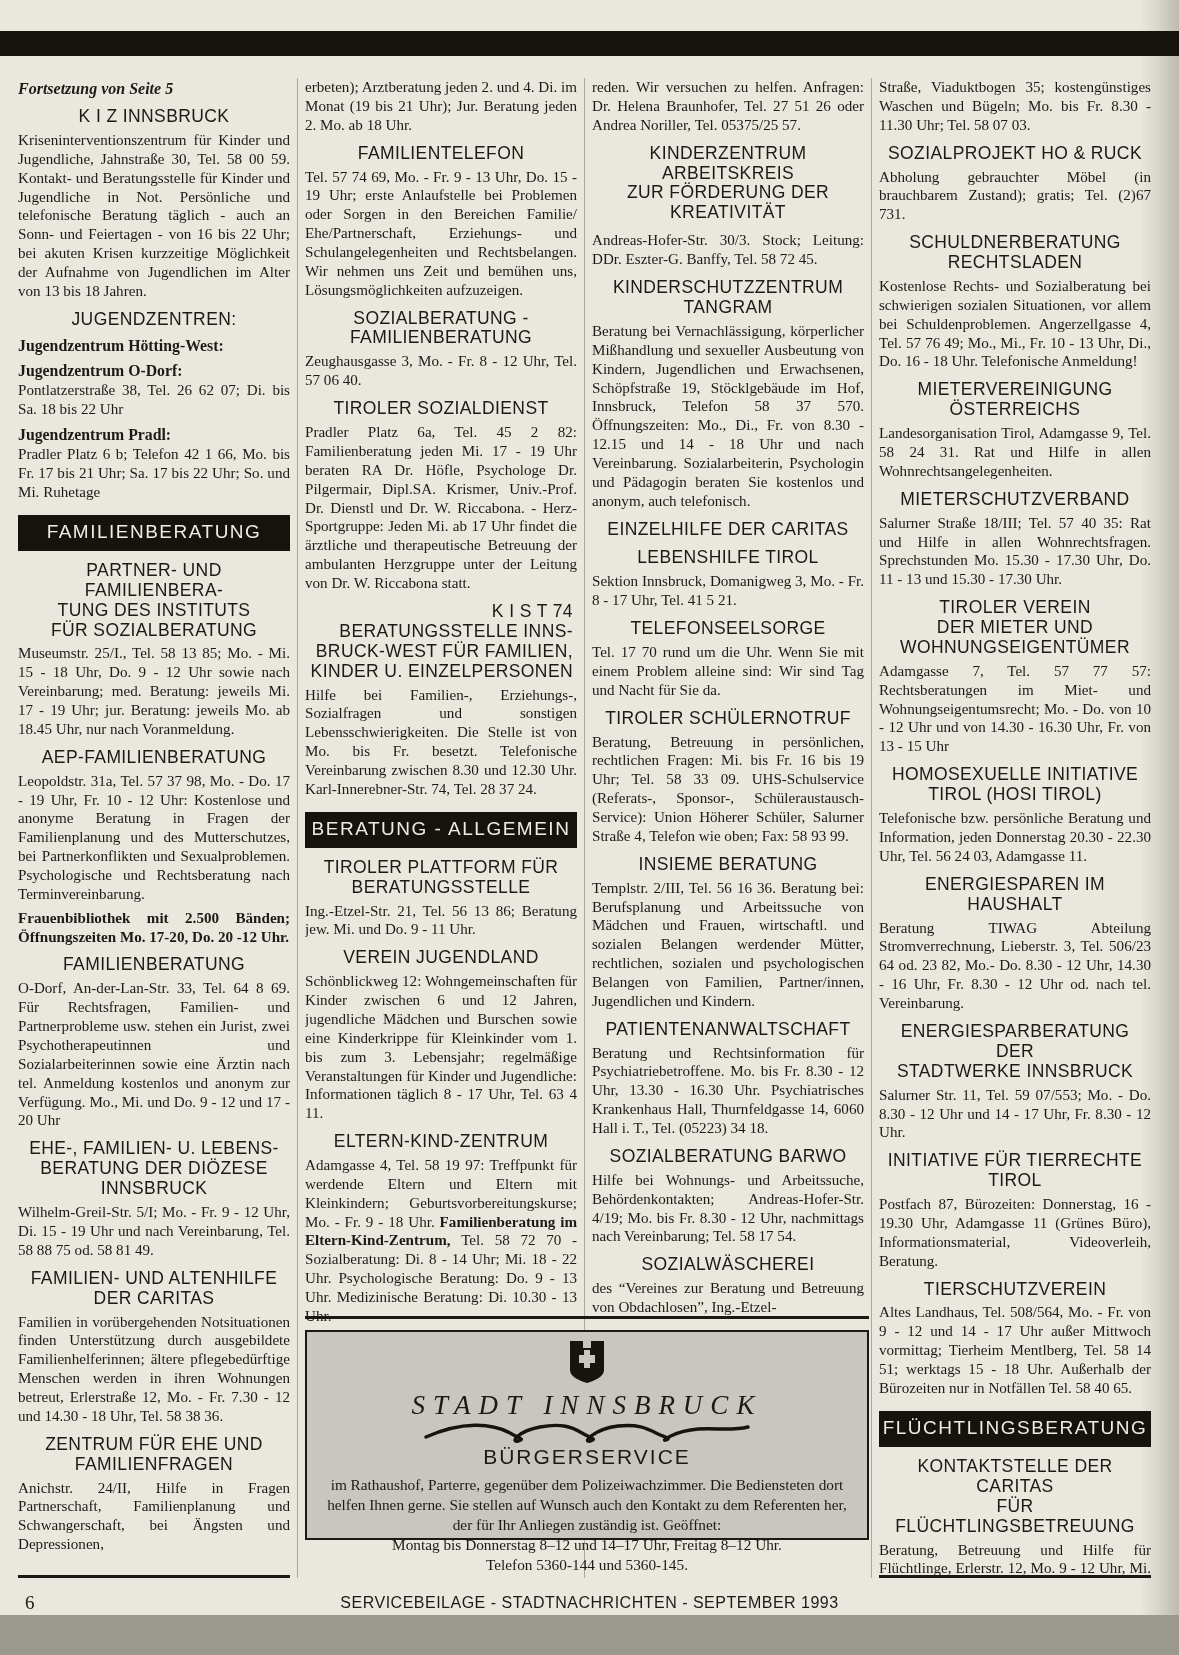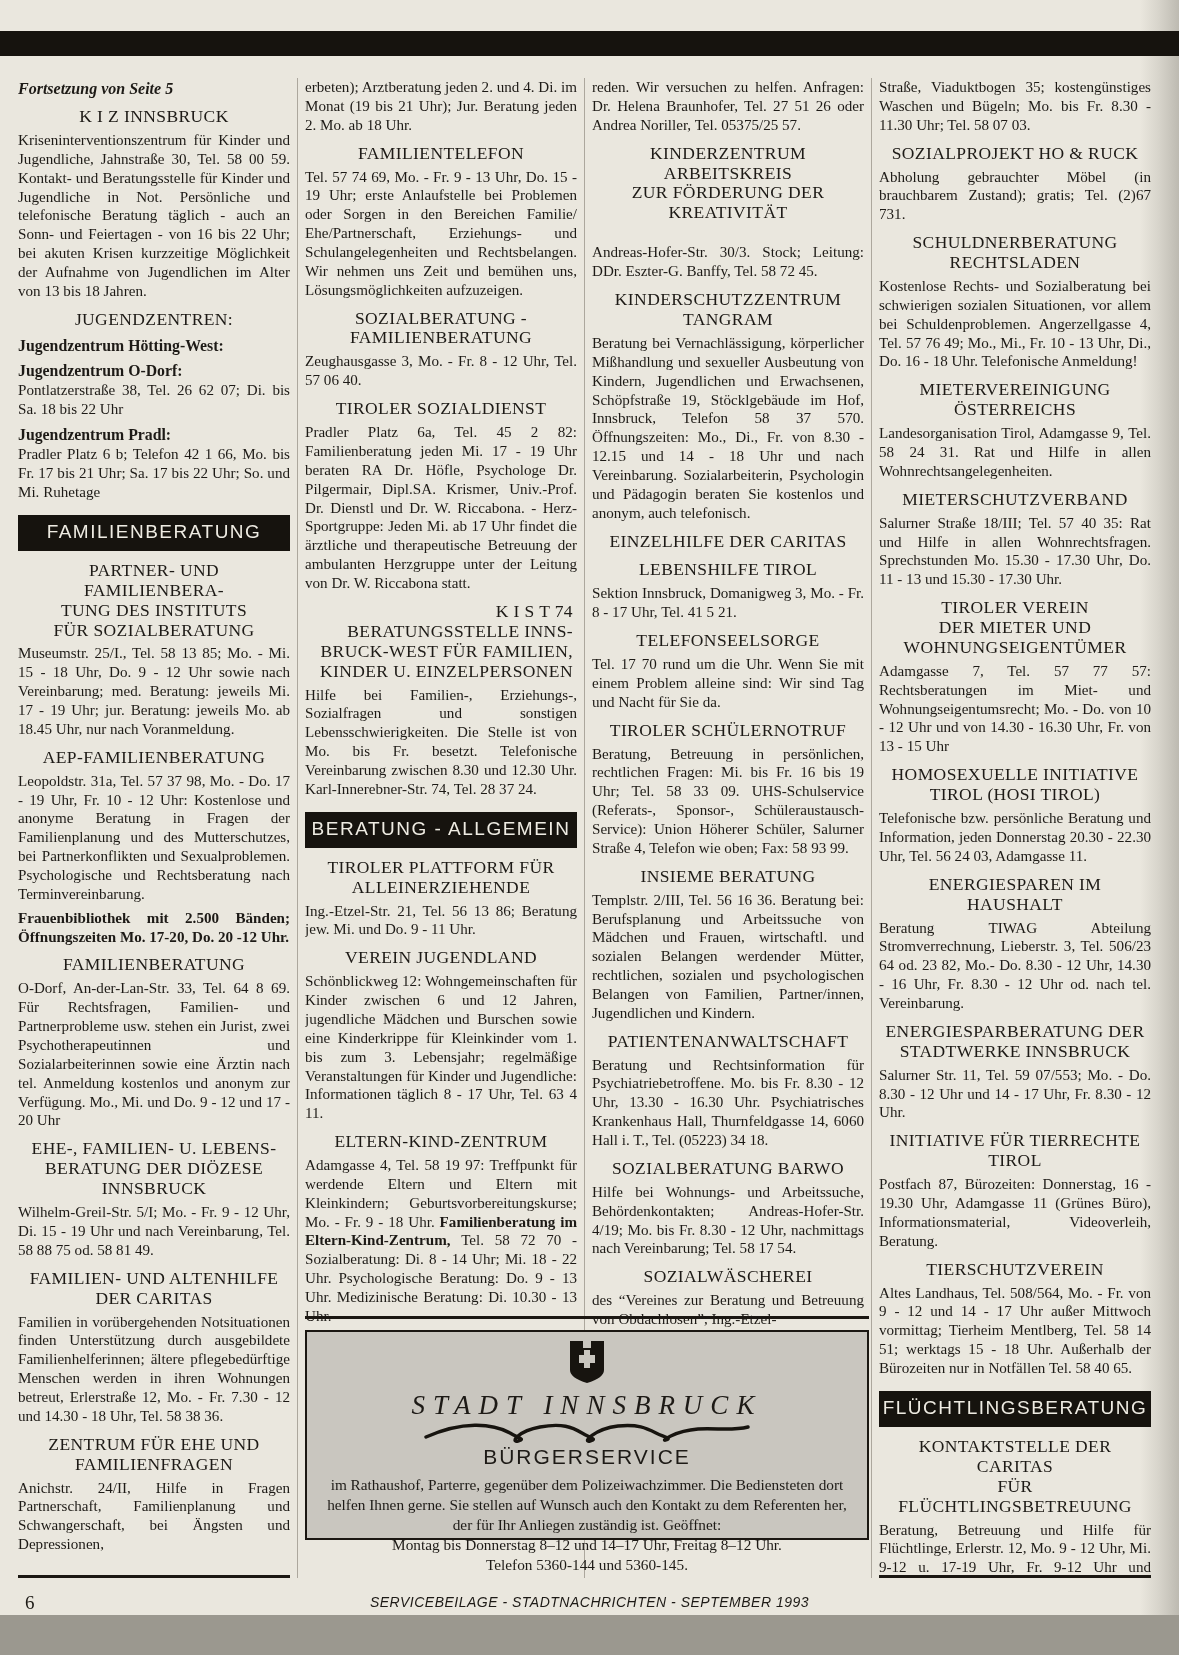--- a/index.html
+++ b/index.html
@@ -4,41 +4,41 @@
 <style>
   html,body{margin:0;padding:0;background:#9b988f;}
   .page{position:relative;width:1179px;height:1615px;margin:0 auto;overflow:hidden;
         color:#1d1a16;font-family:"Liberation Serif",serif;
         background:linear-gradient(90deg,#eae7de 0,#eae7de 1140px,#d8d5cc 1158px,#bdbab1 1179px);}
   .topbar{position:absolute;left:0;top:31px;width:1179px;height:25px;background:#16130e;}
   .columns{position:absolute;left:18px;top:78px;width:1134px;height:1500px;display:flex;overflow:hidden;}
   .col{flex:0 0 272px;width:272px;overflow:hidden;}
   .coldiv{flex:0 0 1px;width:1px;background:rgba(70,64,52,.38);margin:0 7px;}
   .continuation{font-style:italic;font-weight:700;font-size:16px;margin:2px 0 8px;}
-  .heading{font-family:Liberation Serif, serif;font-weight:400;font-size:17.5px;line-height:1.14;
+  .heading{font-family:Liberation Sans, sans-serif;font-weight:400;font-size:17.5px;line-height:1.14;
            letter-spacing:.4px;text-align:center;margin:9px 4px 4px;white-space:pre-line;}
   .banner{font-family:"Liberation Sans",sans-serif;font-weight:400;font-size:19px;letter-spacing:1.5px;
           background:#16130e;color:#eeebe2;text-align:center;padding:6px 0 8px;margin:13px 0 10px;}
   .subhead{font-weight:700;font-size:15.8px;line-height:1.22;margin:6px 0 1px;}
   .para{font-size:15.1px;line-height:1.25;text-align:justify;margin:0 0 5px;}
   .para .b{font-weight:700;}
   .bs-box{position:absolute;left:305px;top:1330px;width:560px;height:206px;background:#c9c6bf;
           border:2px solid #1b1712;text-align:center;}
   .bs-rule{position:absolute;left:305px;top:1316px;width:564px;height:0;border-top:3px solid #1b1712;}
   .bs-crest{margin-top:8px;}
   .bs-title{font-style:italic;font-size:27px;letter-spacing:8px;margin-top:2px;white-space:nowrap;}
   .bs-squiggle{margin-top:-2px;}
   .bs-sub{font-family:"Liberation Sans",sans-serif;font-size:21px;letter-spacing:2px;margin-top:-4px;}
   .bs-body{font-size:15.3px;line-height:1.3;margin:6px 14px 0;white-space:pre-line;text-align:center;}
   .rule{position:absolute;height:0;border-top:3px solid #1b1712;}
   .rule-left{left:18px;top:1575px;width:272px;}
   .rule-right{left:879px;top:1575px;width:272px;}
   .pagenum{position:absolute;left:25px;top:1592px;font-size:19px;}
   .footer{position:absolute;left:0;top:1594px;width:1179px;text-align:center;
-          font-family:"Liberation Sans",sans-serif;font-style:italic;font-size:14px;letter-spacing:.5px;}
+          font-family:"Liberation Sans",sans-serif;font-size:16px;letter-spacing:.5px;}
 </style>
 </head>
 <body>
 
 <div class="page">
   <div class="topbar"></div>
 
   <div class="columns" id="columns">
       <div class="col">
         <div class="continuation">Fortsetzung von Seite 5</div>
@@ -81,34 +81,34 @@
         <p class="para"><span>Zeughausgasse 3, Mo. - Fr. 8 - 12 Uhr, Tel. 57 06 40.</span></p>
         <h3 class="heading" style="margin: 9px 4px 4px;">TIROLER SOZIALDIENST</h3>
         <p class="para"><span>Pradler Platz 6a, Tel. 45 2 82: Familienberatung jeden Mi. 17 - 19 Uhr beraten RA Dr. Höfle, Psychologe Dr. Pilgermair, Dipl.SA. Krismer, Univ.-Prof. Dr. Dienstl und Dr. W. Riccabona. - Herz-Sportgruppe: Jeden Mi. ab 17 Uhr findet die ärztliche und therapeutische Betreuung der ambulanten Herzgruppe unter der Leitung von Dr. W. Riccabona statt.</span></p>
         <h3 class="heading" style="margin: 9px 4px 4px; text-align: right;">K I S T  74
 BERATUNGSSTELLE INNS-
 BRUCK-WEST FÜR FAMILIEN,
 KINDER U. EINZELPERSONEN</h3>
         <p class="para"><span>Hilfe bei Familien-, Erziehungs-, Sozialfragen und sonstigen Lebensschwierigkeiten. Die Stelle ist von Mo. bis Fr. besetzt. Telefonische Vereinbarung zwischen 8.30 und 12.30 Uhr. Karl-Innerebner-Str. 74, Tel. 28 37 24.</span></p>
         <div class="banner">BERATUNG - ALLGEMEIN</div>
         <h3 class="heading" style="margin: 9px 4px 4px;">TIROLER PLATTFORM FÜR
-ALLEINERZIEHENDE</h3>
+BERATUNGSSTELLE</h3>
         <p class="para"><span>Ing.-Etzel-Str. 21, Tel. 56 13 86; Beratung jew. Mi. und Do. 9 - 11 Uhr.</span></p>
         <h3 class="heading" style="margin: 9px 4px 4px;">VEREIN JUGENDLAND</h3>
         <p class="para"><span>Schönblickweg 12: Wohngemeinschaften für Kinder zwischen 6 und 12 Jahren, jugendliche Mädchen und Burschen sowie eine Kinderkrippe für Kleinkinder vom 1. bis zum 3. Lebensjahr; regelmäßige Veranstaltungen für Kinder und Jugendliche: Informationen täglich 8 - 17 Uhr, Tel. 63 4 11.</span></p>
         <h3 class="heading" style="margin: 9px 4px 4px;">ELTERN-KIND-ZENTRUM</h3>
         <p class="para"><span>Adamgasse 4, Tel. 58 19 97: Treffpunkt für werdende Eltern und Eltern mit Kleinkindern; Geburtsvorbereitungskurse; Mo. - Fr. 9 - 18 Uhr. </span><span class="b">Familienberatung im Eltern-Kind-Zentrum, </span><span>Tel. 58 72 70 - Sozialberatung: Di. 8 - 14 Uhr; Mi. 18 - 22 Uhr. Psychologische Beratung: Do. 9 - 13 Uhr. Medizinische Beratung: Di. 10.30 - 13 Uhr.</span></p>
         <h3 class="heading" style="margin: 9px 4px 4px;">GESTALTTHERAPEUTISCHE
 KINDERGRUPPE</h3>
         <p class="para"><span>Domplatz 7, 3. Stock: Kinder erleben Probleme, können aber oft nicht darüber</span></p>
       </div>
       <div class="coldiv"></div>
       <div class="col">
         <p class="para"><span>reden. Wir versuchen zu helfen. Anfragen: Dr. Helena Braunhofer, Tel. 27 51 26 oder Andrea Noriller, Tel. 05375/25 57.</span></p>
-        <h3 class="heading" style="margin: 9px 4px 20px;">KINDERZENTRUM ARBEITSKREIS
+        <h3 class="heading" style="margin: 9px 4px 8px;">KINDERZENTRUM ARBEITSKREIS
 ZUR FÖRDERUNG DER
 KREATIVITÄT</h3>
         <p class="para"><span>Andreas-Hofer-Str. 30/3. Stock; Leitung: DDr. Eszter-G. Banffy, Tel. 58 72 45.</span></p>
         <h3 class="heading" style="margin: 9px 4px 4px;">KINDERSCHUTZZENTRUM
 TANGRAM</h3>
         <p class="para"><span>Beratung bei Vernachlässigung, körperlicher Mißhandlung und sexueller Ausbeutung von Kindern, Jugendlichen und Erwachsenen, Schöpfstraße 19, Stöcklgebäude im Hof, Innsbruck, Telefon 58 37 570. Öffnungszeiten: Mo., Di., Fr. von 8.30 - 12.15 und 14 - 18 Uhr und nach Vereinbarung. Sozialarbeiterin, Psychologin und Pädagogin beraten Sie kostenlos und anonym, auch telefonisch.</span></p>
         <h3 class="heading" style="margin: 9px 4px 4px;">EINZELHILFE DER CARITAS</h3>
         <h3 class="heading" style="margin: 9px 4px 4px;">LEBENSHILFE TIROL</h3>
         <p class="para"><span>Sektion Innsbruck, Domanigweg 3, Mo. - Fr. 8 - 17 Uhr, Tel. 41 5 21.</span></p>
         <h3 class="heading" style="margin: 9px 4px 4px;">TELEFONSEELSORGE</h3>

